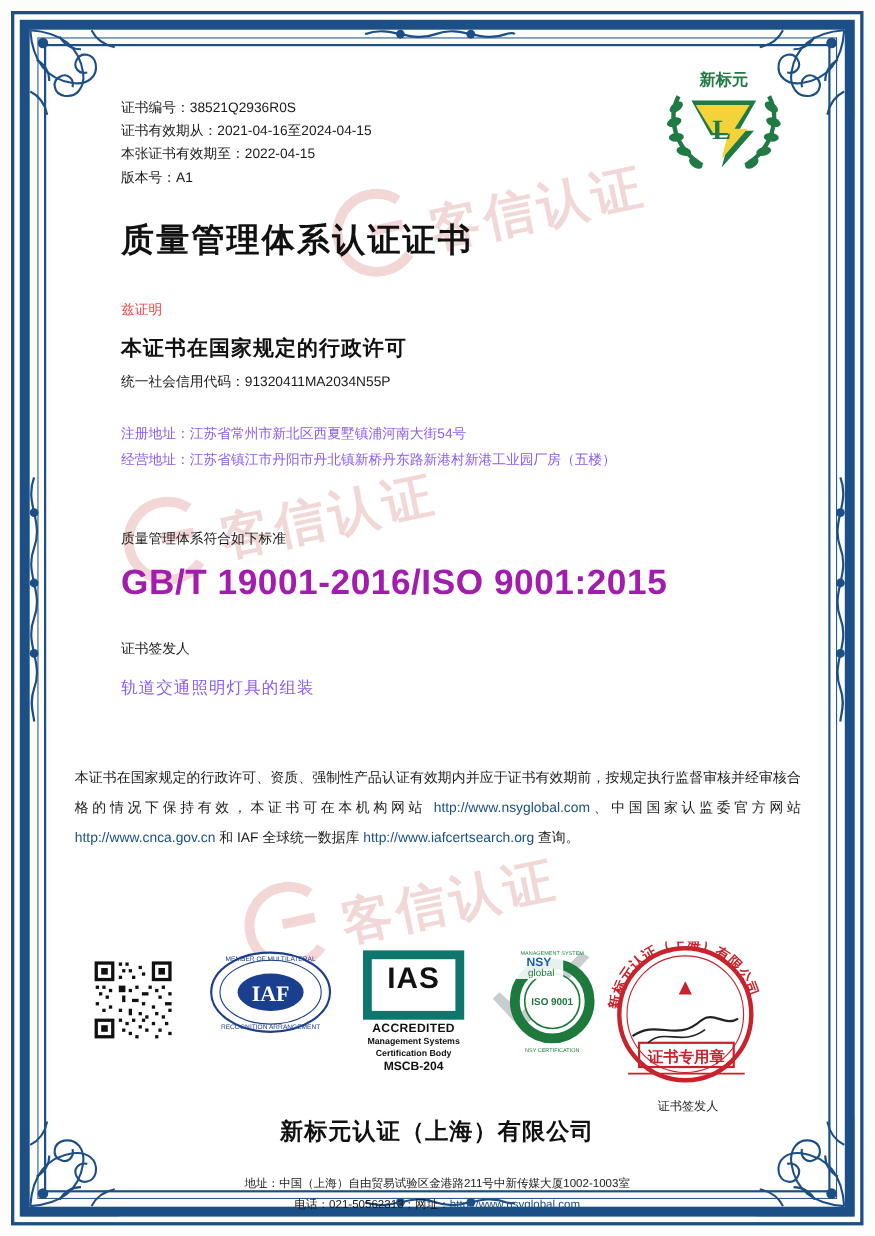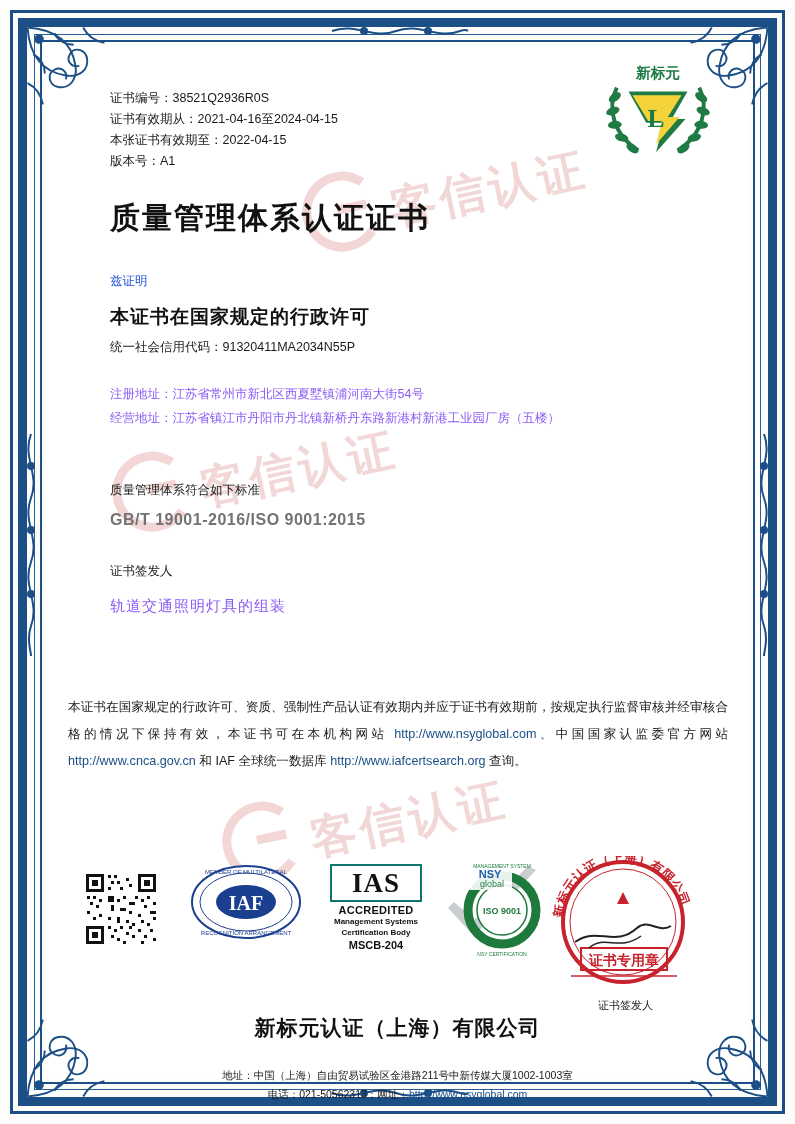--- a/index.html
+++ b/index.html
@@ -125,21 +125,21 @@
     margin-top: 26px;
     font-size: 30px;
     font-weight: bold;
     color: #111;
     letter-spacing: 2px;
   }
 
   .hereby {
     margin-top: 34px;
     font-size: 12.5px;
-    color: #1d4ed8;
+    color: #ef4444;
   }
 
   .company {
     margin-top: 14px;
     font-size: 19px;
     font-weight: bold;
     color: #111;
     letter-spacing: 1px;
   }
   .credit {
@@ -153,23 +153,23 @@
     color: #8b5cf6;
     line-height: 24px;
   }
   .std-label {
     margin-top: 52px;
     font-size: 12.5px;
     color: #1a1a1a;
   }
   .std-value {
     margin-top: 12px;
-    font-size: 16px;
-    font-weight: bold;
-    color: #737373;
+    font-size: 32px;
+    font-weight: bold;
+    color: #a21caf;
     letter-spacing: .5px;
   }
   .scope-label {
     margin-top: 34px;
     font-size: 12.5px;
     color: #1a1a1a;
   }
   .scope-value {
     margin-top: 17px;
     font-size: 15px;
@@ -220,27 +220,26 @@
     width: 112px; height: 80px;
   }
   .ias {
     position: absolute;
     left: 330px; top: 2px;
     width: 92px;
     text-align: center;
     color: #111;
   }
   .ias-box {
-    border: 2px solid #0f766e;
-    padding: 4px 0 3px;
+    border: 8px solid #0f766e;
+    padding: 4px 0 16px;
     font-size: 27px;
     font-weight: bold;
     letter-spacing: 1px;
     line-height: 1;
-    font-family: Liberation Serif, serif;
   }
   .ias-sub {
     margin-top: 3px;
     font-size: 8px;
     line-height: 11px;
     font-weight: bold;
   }
   .ias-sub .acc { font-size: 11px; letter-spacing: .3px; }
   .ias-sub .code { font-size: 11px; margin-top: 2px; }
 

